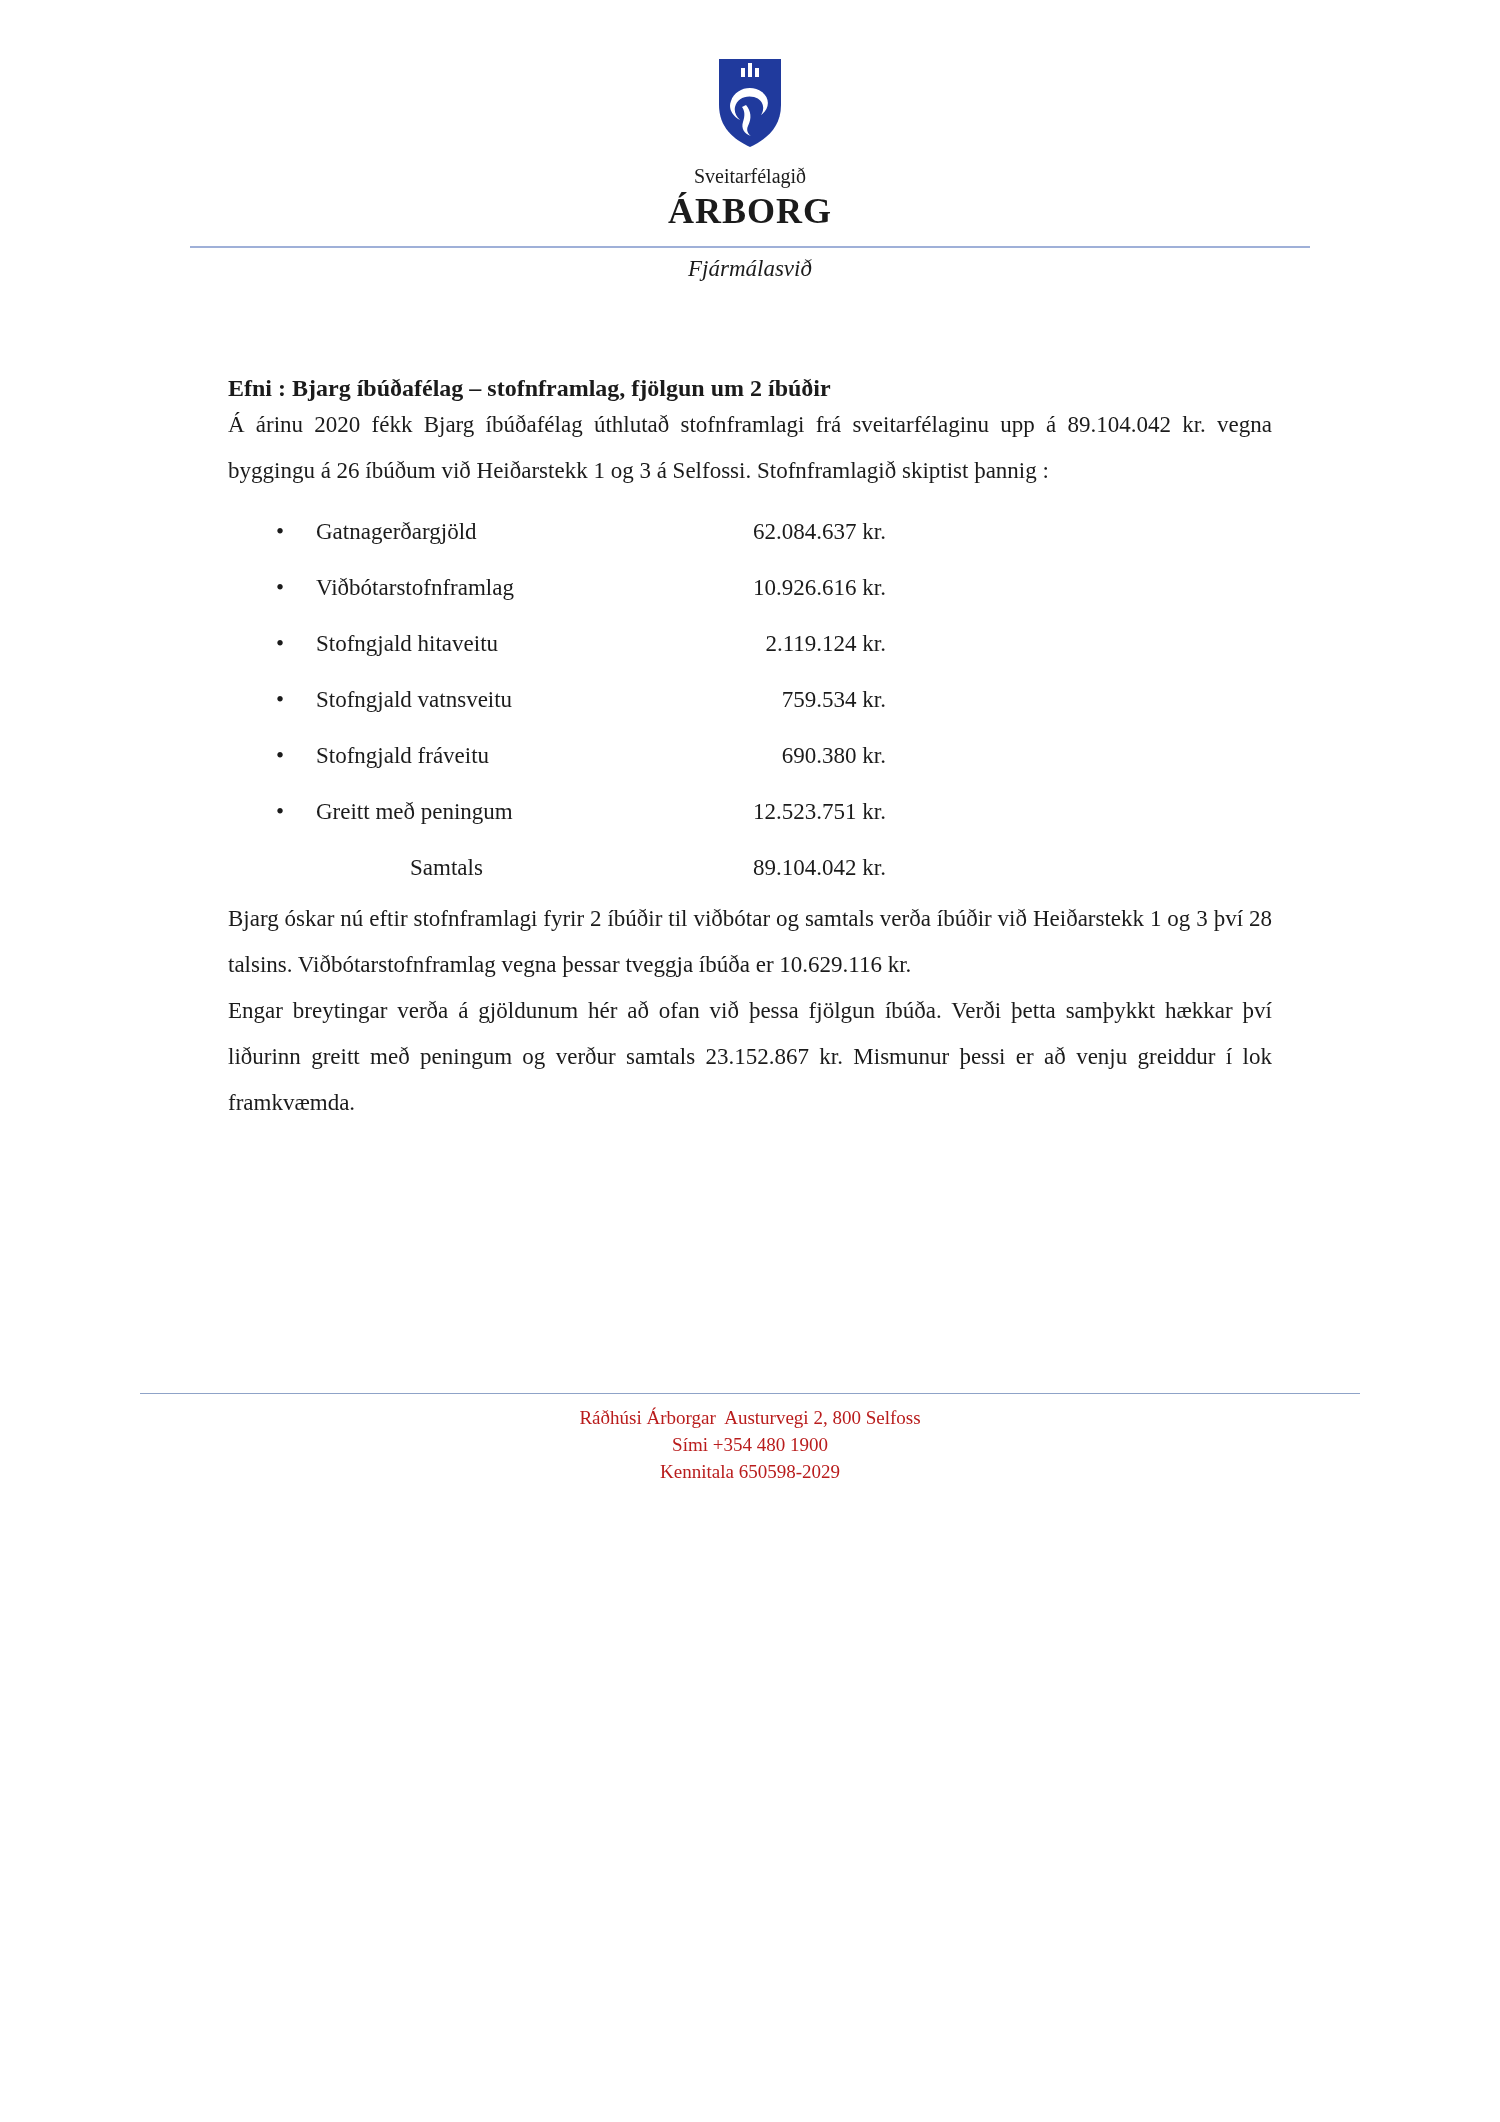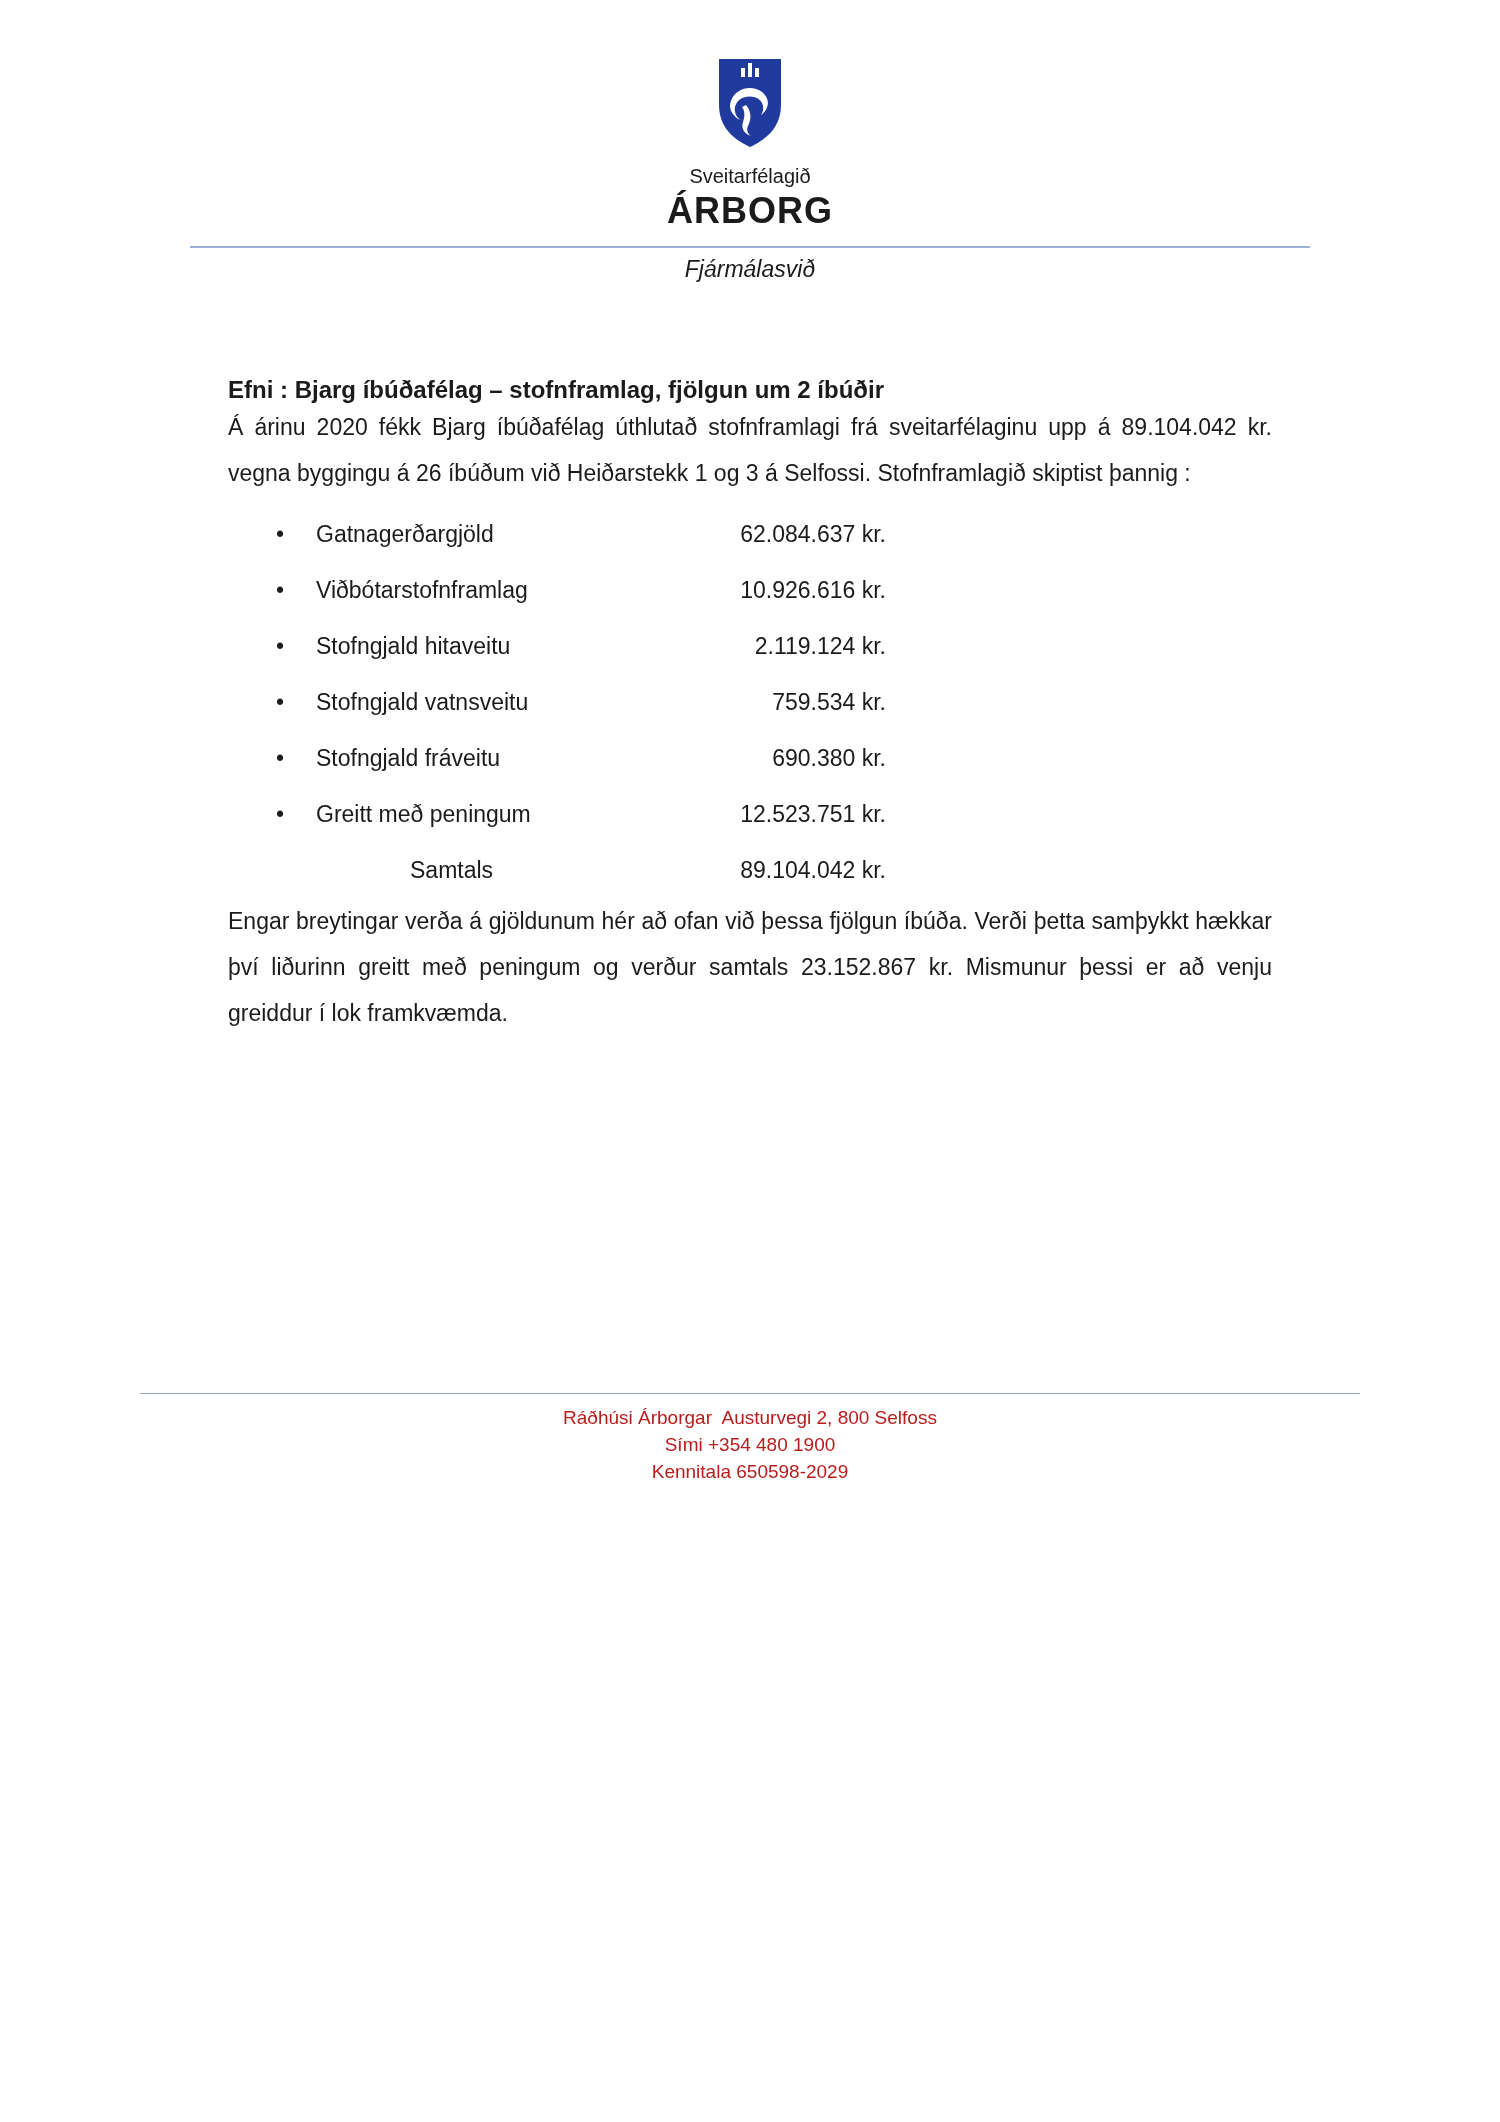--- a/index.html
+++ b/index.html
@@ -3,21 +3,21 @@
 <meta charset="utf-8">
 <style>
   html,body{margin:0;padding:0;background:#ffffff;}
   .page{
     position:relative;
     width:1500px;height:1511px;
     margin:0 auto;
     background:#ffffff;
     box-sizing:border-box;
     padding:55px 228px 0 228px;
-    font-family:Liberation Sans, sans-serif;
+    font-family:Liberation Serif, serif;
     color:#1b1b1b;
   }
   
   .header{text-align:center;}
   .logo-wrap{display:flex;justify-content:center;}
   .org-small{font-size:20px;margin-top:10px;}
   .org-large{font-size:36px;font-weight:bold;letter-spacing:1px;margin-top:2px;}
   .header-rule{border:0;border-top:2px solid #9fb0d8;margin:14px -38px 8px -38px;}
   .dept{font-style:italic;font-size:23px;}
   
@@ -103,20 +103,21 @@
       <span class="bd-label">Greitt með peningum</span>
       <span class="bd-amount">12.523.751 kr.</span>
     </div>
     <div class="bd-row bd-total">
       <span class="bd-bullet"></span>
       <span class="bd-label">Samtals</span>
       <span class="bd-amount">89.104.042 kr.</span>
     </div>
   </div>
 
+  <p class="bodytext request">Bjarg óskar nú eftir stofnframlagi fyrir 2 íbúðir til viðbótar og samtals verða íbúðir við Heiðarstekk 1 og 3 því 28 talsins. Viðbótarstofnframlag vegna þessar tveggja íbúða er 10.629.116 kr.</p>
   <p class="bodytext closing">Engar breytingar verða á gjöldunum hér að ofan við þessa fjölgun íbúða. Verði þetta samþykkt hækkar því liðurinn greitt með peningum og verður samtals 23.152.867 kr. Mismunur þessi er að venju greiddur í lok framkvæmda.</p>
 
 
   <div class="footer">
     <hr class="footer-rule">
     <div class="addr">Ráðhúsi Árborgar  Austurvegi 2, 800 Selfoss</div>
     <div>Sími +354 480 1900</div>
     <div>Kennitala 650598-2029</div>
   </div>
 

